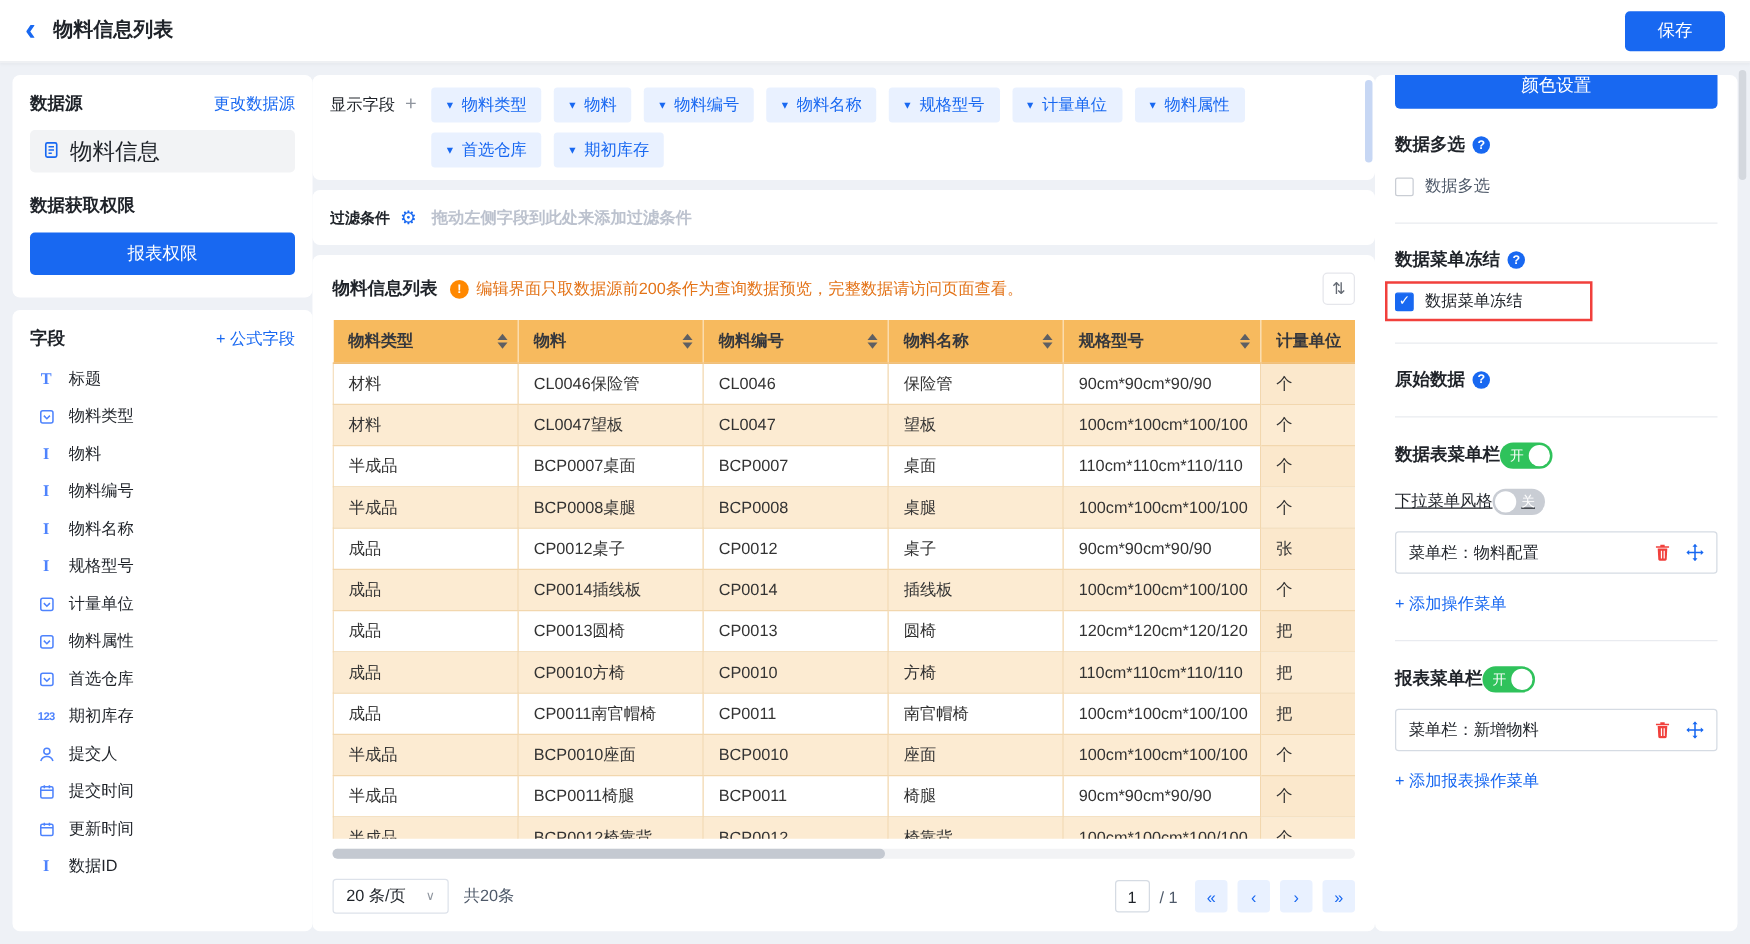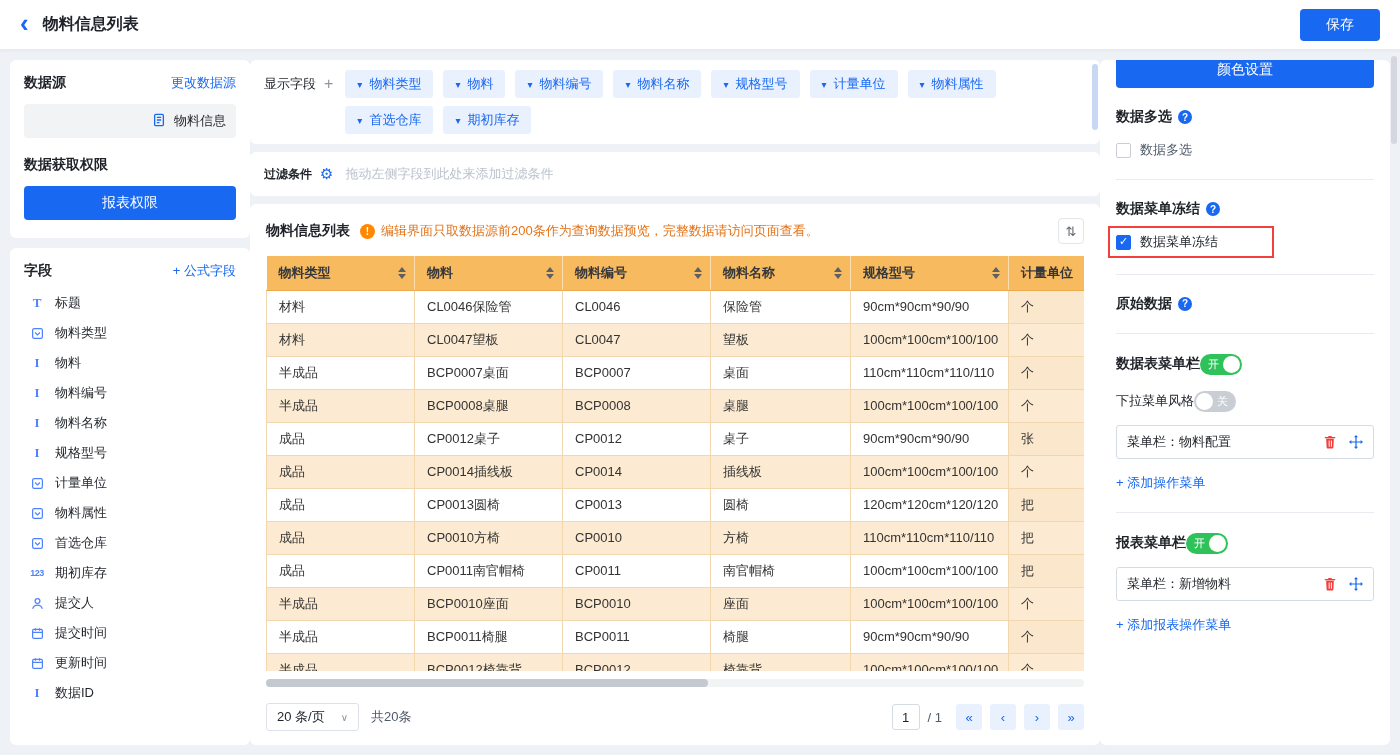--- a/index.html
+++ b/index.html
@@ -17,21 +17,21 @@
   
   .content { display:flex; gap:0; padding:10px; height:705px; }
   .card { background:#fff; border-radius:6px; }
 
   
   .left-col { width:240px; display:flex; flex-direction:column; gap:10px; flex:none; }
   .ds-card { padding:14px 14px 18px; }
   .row-between { display:flex; align-items:center; justify-content:space-between; }
   .sec-title { font-size:14px; font-weight:700; }
   .link { color:#1868F1; font-size:13px; cursor:pointer; text-decoration:none; }
-  .ds-item { margin:12px 0 18px; background:#F2F3F5; border-radius:4px; height:34px; display:flex; align-items:center; gap:8px; padding:0 10px; font-size:13px; cursor:pointer;justify-content:flex-end; }
+  .ds-item { margin:12px 0 18px; background:#F2F3F5; border-radius:4px; height:34px; display:flex; align-items:center; gap:8px; padding:0 10px; font-size:18px; cursor:pointer; }
   .perm-btn { width:100%; height:34px; margin-top:12px; }
   .fields-card { flex:1; padding:14px; overflow:hidden; }
   .field-list { margin-top:8px; }
   .field-item { height:30px; display:flex; align-items:center; gap:9px; font-size:13px; cursor:pointer; border-radius:4px; padding:0 4px; }
   .fi-ic { width:18px; display:flex; justify-content:center; align-items:center; color:#4E83FD; flex:none; }
   .fi-glyph { font-family:"Liberation Serif","DejaVu Serif",serif; font-size:13px; font-weight:700; color:#4E83FD; }
   .fi-glyph.num { font-size:9px; font-weight:700; letter-spacing:-0.5px; font-family:"Liberation Sans",sans-serif; }
 
   
   .mid-col { flex:1; display:flex; flex-direction:column; gap:8px; position:relative; min-width:0; }
@@ -39,21 +39,21 @@
   .chips-wrap { display:flex; gap:12px; align-items:flex-start; }
   .chips-label-box { display:flex; align-items:center; gap:8px; height:28px; flex:none; font-size:13px; }
   .plus-icon { color:#8F959E; font-size:16px; cursor:pointer; }
   .chips { display:flex; flex-wrap:wrap; gap:8px 10px; }
   .chip { background:#E9F1FF; color:#1868F1; font-size:13px; border-radius:3px; padding:0 12px; height:28px; display:inline-flex; align-items:center; gap:7px; cursor:pointer; white-space:nowrap; }
   .chip-caret { font-size:10px; }
 
   .filter-card { padding:13px 14px; display:flex; align-items:center; gap:8px; }
   .filter-label { font-size:12px; font-weight:700; }
   .gear { color:#1868F1; font-size:15px; cursor:pointer; }
-  .filter-ph { color:#BCC2CE; font-size:13px; margin-left:4px; }
+  .filter-ph { color:#BCC2CE; font-size:13px; margin-left:4px;font-weight:bold; }
 
   .table-card { flex:1; padding:14px 16px; display:flex; flex-direction:column; min-height:0; }
   .table-title-row { display:flex; align-items:center; gap:10px; margin-bottom:12px; }
   .tbl-title { font-size:14px; font-weight:700; flex:none; }
   .notice { display:flex; align-items:center; gap:6px; color:#E37318; font-size:13px; flex:1; min-width:0; }
   .warn-ic { width:15px; height:15px; border-radius:50%; background:#FF8800; color:#fff; font-size:10px; display:inline-flex; align-items:center; justify-content:center; flex:none; font-weight:700; }
   .sort-tool { width:26px; height:26px; border:1px solid #E5E6EB; border-radius:4px; display:flex; align-items:center; justify-content:center; color:#646A73; cursor:pointer; font-size:13px; flex:none; background:#fff; }
 
   .table-clip { overflow:hidden; }
   table.data-table { border-collapse:collapse; table-layout:fixed; width:842px; }
@@ -556,21 +556,21 @@
       <span class="q-ic">?</span>
     </div>
     <div class="divider"></div>
 
     <div class="toggle-row">
       <span class="label-b">数据表菜单栏</span>
       <span class="toggle on">
         <span>开</span>
       </span>
     </div>
-    <div class="toggle-row" style="margin-top:16px;">
+    <div class="toggle-row" style="margin-top:16px;text-decoration:underline;">
       <span class="label-n">下拉菜单风格</span>
       <span class="toggle off">
         <span>关</span>
       </span>
     </div>
     <div class="menu-box">
       <span>菜单栏：物料配置</span>
       <span class="icons">
         <span class="icon-btn">
           <svg width="14" height="14" viewBox="0 0 16 16">

